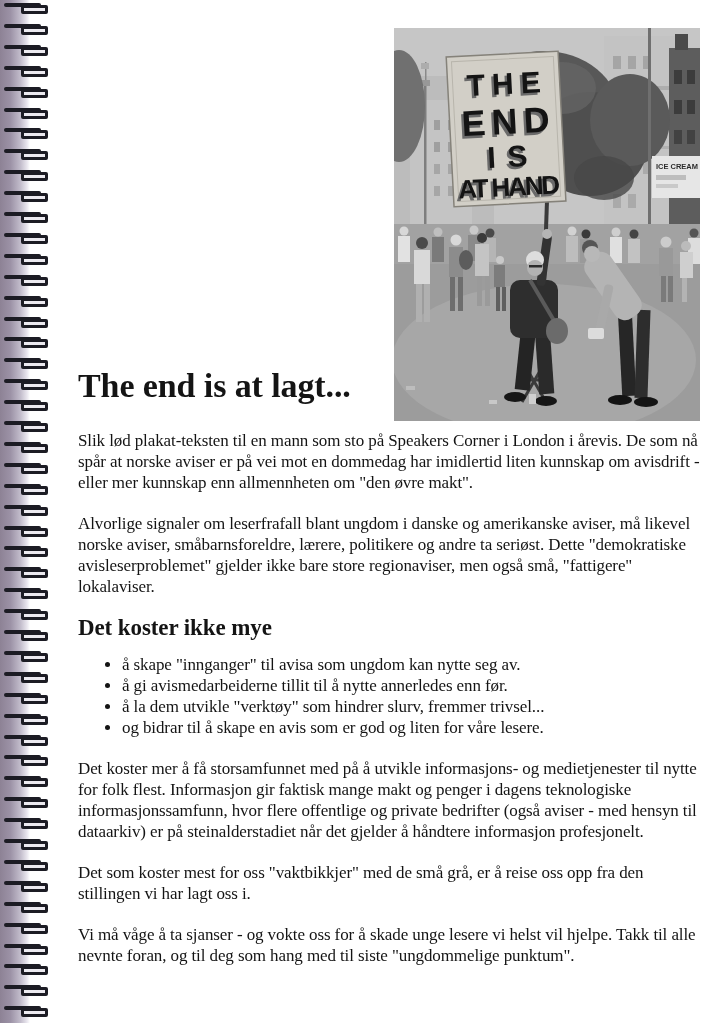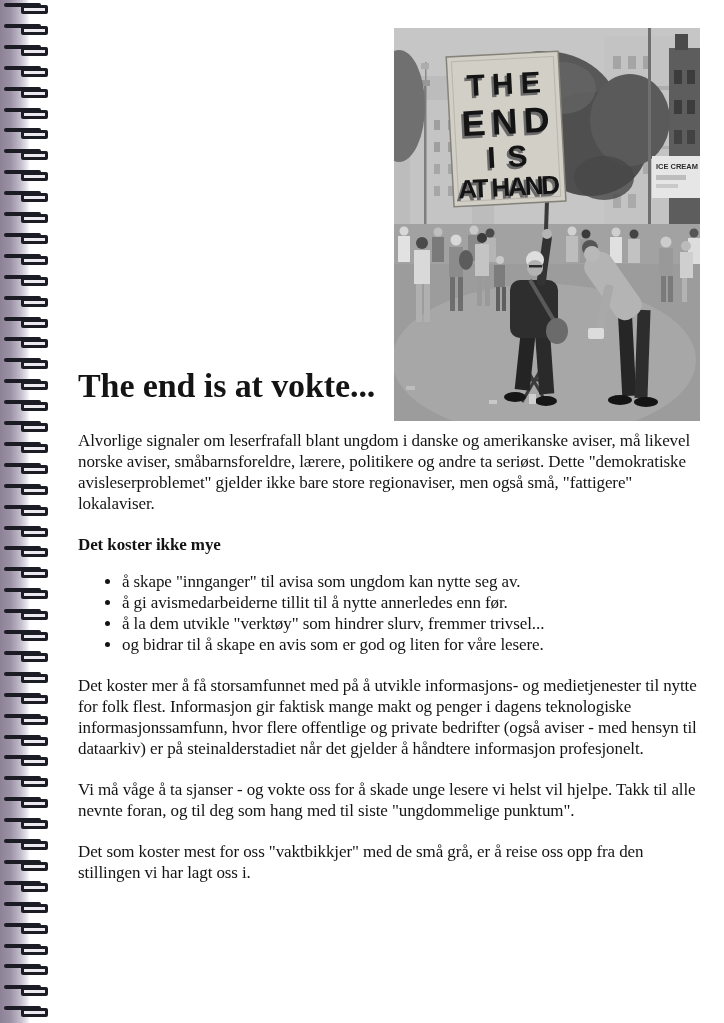--- a/index.html
+++ b/index.html
@@ -34,21 +34,21 @@
   
   .content {
     position:absolute; left:78px; top:366px; width:628px;
     color:#141414; letter-spacing:-0.1px;
   }
   .content h1 {
     margin:0 0 24px 0; font-size:34px; line-height:40px; font-weight:bold;
     font-family:"Liberation Serif", serif;
   }
   .content p { margin:0 0 20px 0; font-size:17px; line-height:21px; }
-  .content h2 { margin:0 0 16px 0; font-size:17px; line-height:21px; font-weight:bold; }
+  .content h2 { margin:0 0 16px 0; font-size:23px; line-height:21px; font-weight:bold; }
   .content ul { margin:0 0 20px 0; padding:0 0 0 44px; }
   .content li { font-size:17px; line-height:21px; }
 </style>
 </head>
 <body>
 
 <div class="page">
 
   <div class="binding">
       <div class="coil" style="top: 3px;">
@@ -416,27 +416,28 @@
         <rect x="204" y="221" width="30" height="74" rx="12" fill="#b4b4b4" transform="rotate(-35 219 258)"></rect>
         <rect x="206" y="256" width="9" height="48" rx="4" fill="#a9a9a9" transform="rotate(12 210 280)"></rect>
         <rect x="194" y="300" width="16" height="11" rx="2" fill="#dcdcdc"></rect>
         <circle cx="196" cy="220" r="8" fill="#555555"></circle>
         <circle cx="198" cy="226" r="8" fill="#b8b8b8"></circle>
       </g>
     </svg>
   </figure>
 
   <main class="content">
-    <h1>The end is at vokte...</h1>
+    <h1>The end is at lagt...</h1>
+    <p>Slik lød plakat-teksten til en mann som sto på Speakers Corner i London i årevis. De som nå spår at norske aviser er på vei mot en dommedag har imidlertid liten kunnskap om avisdrift - eller mer kunnskap enn allmennheten om "den øvre makt".</p>
     <p>Alvorlige signaler om leserfrafall blant ungdom i danske og amerikanske aviser, må likevel norske aviser, småbarnsforeldre, lærere, politikere og andre ta seriøst. Dette "demokratiske avisleserproblemet" gjelder ikke bare store regionaviser, men også små, "fattigere" lokalaviser.</p>
     <h2>Det koster ikke mye</h2>
     <ul>
       <li>å skape "innganger" til avisa som ungdom kan nytte seg av.</li>
       <li>å gi avismedarbeiderne tillit til å nytte annerledes enn før.</li>
       <li>å la dem utvikle "verktøy" som hindrer slurv, fremmer trivsel...</li>
       <li>og bidrar til å skape en avis som er god og liten for våre lesere.</li>
     </ul>
     <p>Det koster mer å få storsamfunnet med på å utvikle informasjons- og medietjenester til nytte for folk flest. Informasjon gir faktisk mange makt og penger i dagens teknologiske informasjonssamfunn, hvor flere offentlige og private bedrifter (også aviser - med hensyn til dataarkiv) er på steinalderstadiet når det gjelder å håndtere informasjon profesjonelt.</p>
+    <p>Det som koster mest for oss "vaktbikkjer" med de små grå, er å reise oss opp fra den stillingen vi har lagt oss i.</p>
     <p>Vi må våge å ta sjanser - og vokte oss for å skade unge lesere vi helst vil hjelpe. Takk til alle nevnte foran, og til deg som hang med til siste "ungdommelige punktum".</p>
-    <p>Det som koster mest for oss "vaktbikkjer" med de små grå, er å reise oss opp fra den stillingen vi har lagt oss i.</p>
   </main>
 
 </div>
 
 </body></html>

